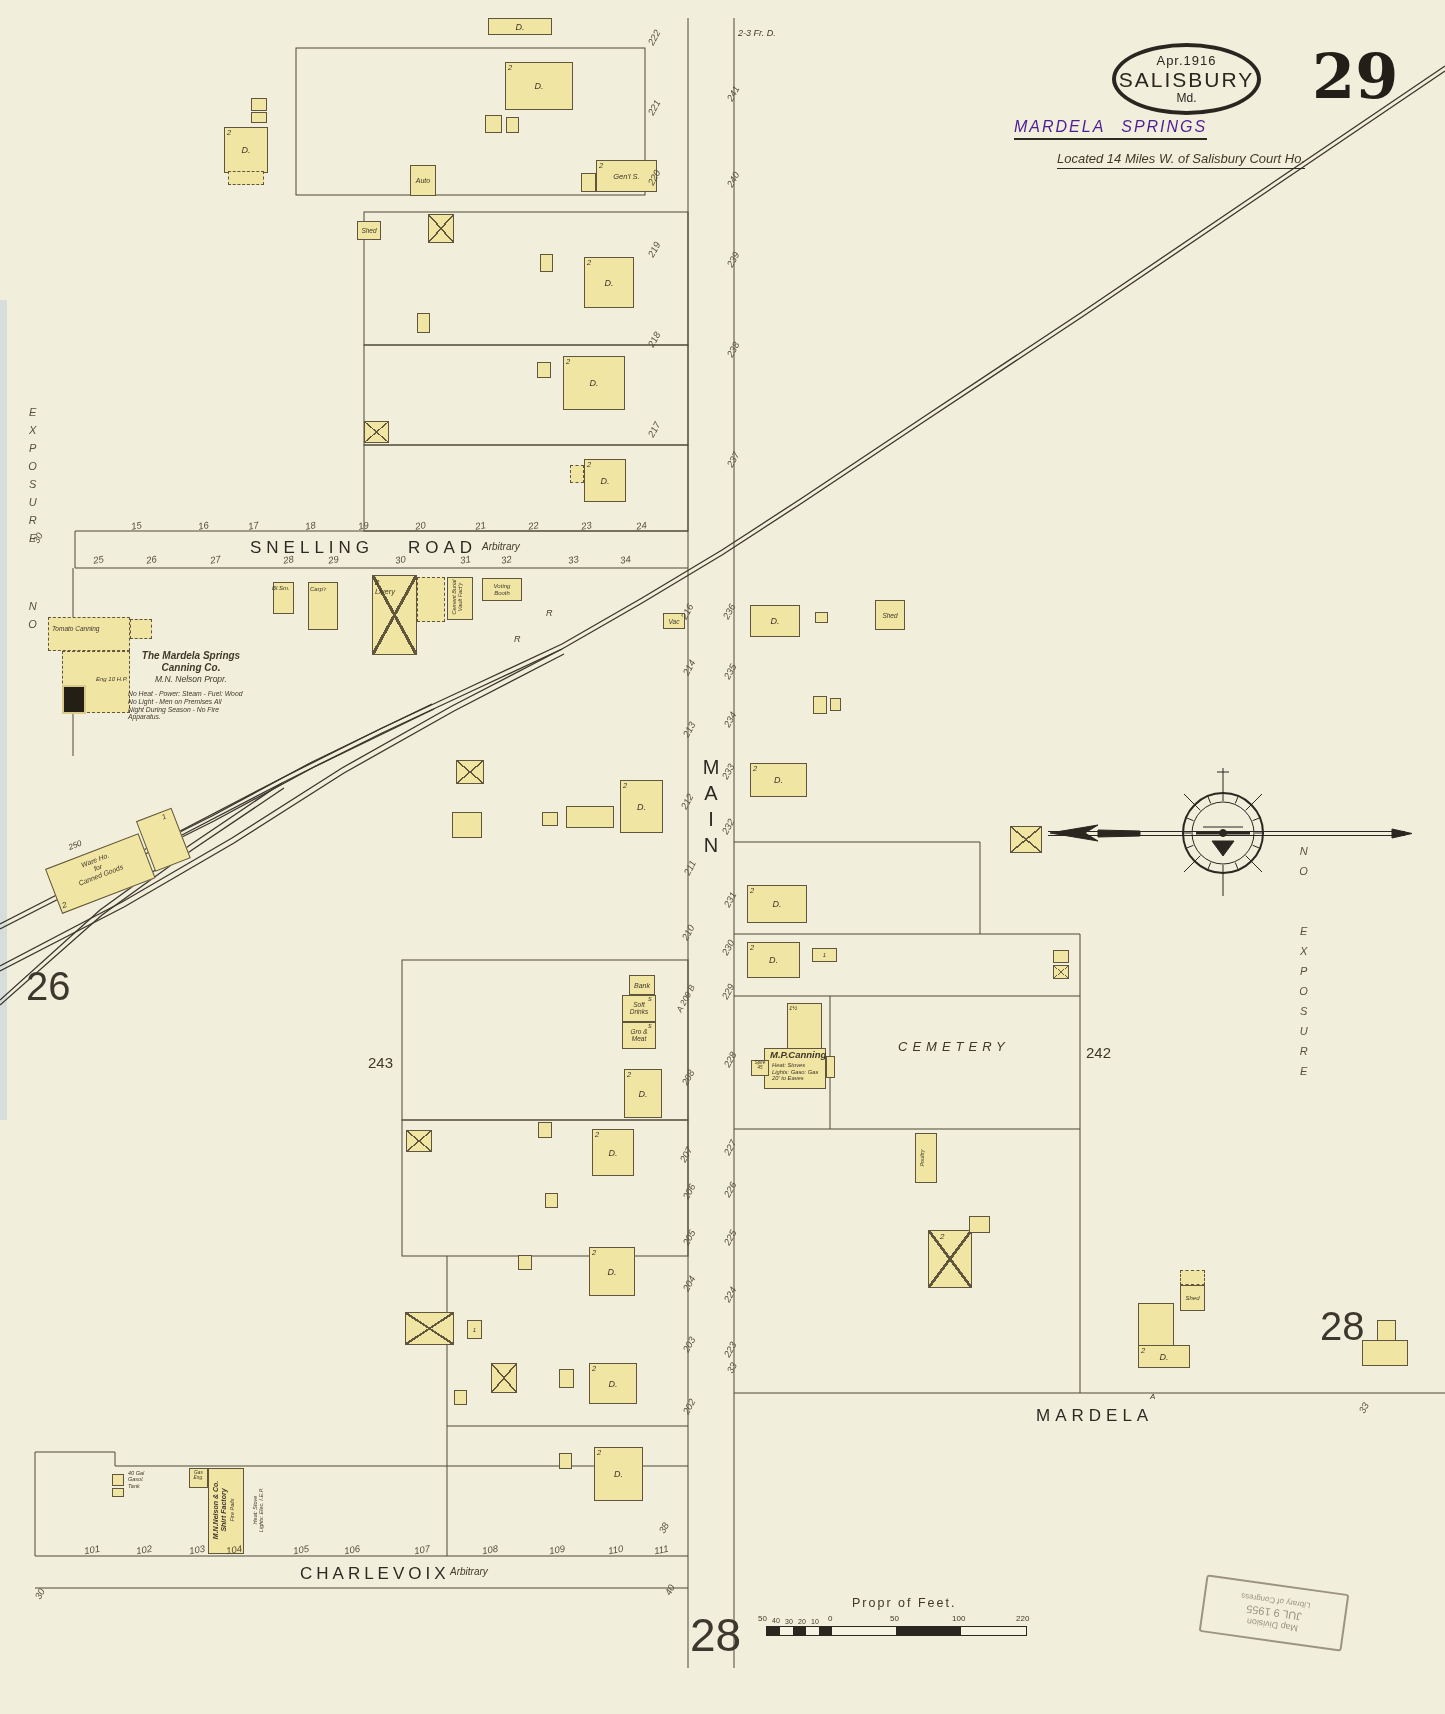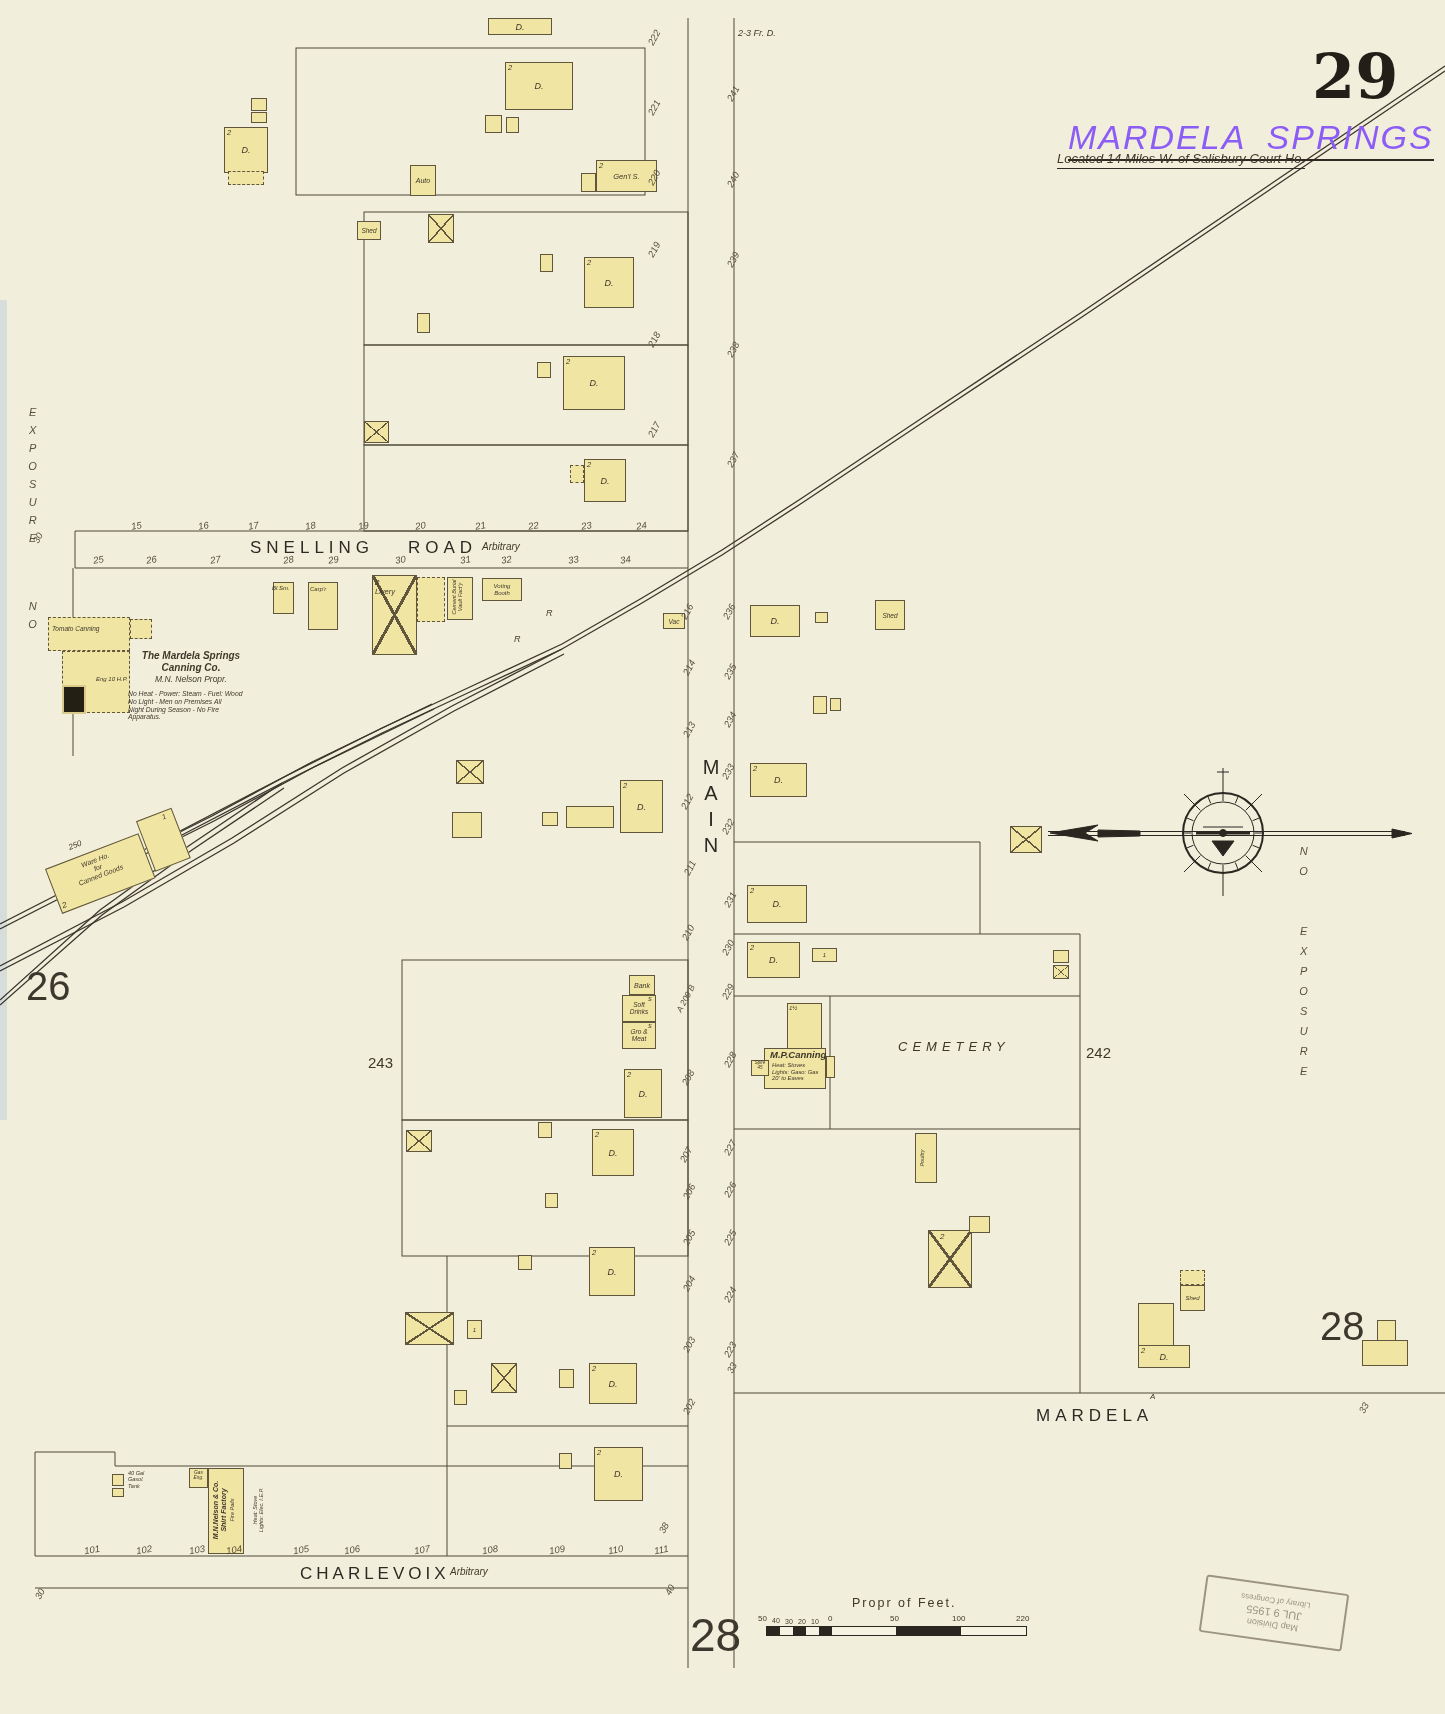--- a/index.html
+++ b/index.html
@@ -112,22 +112,27 @@
         <line x1="1194" y1="804" x2="1184" y2="794"></line>
       <line x1="1252" y1="862" x2="1262" y2="872"></line>
         <line x1="1194" y1="862" x2="1184" y2="872"></line>
       <line x1="1196" y1="833" x2="1250" y2="833" stroke-width="3"></line>
       <line x1="1203" y1="827" x2="1243" y2="827"></line>
       <polygon points="1212,841 1234,841 1223,856" fill="#2b2720"></polygon>
       <circle cx="1223" cy="833" r="3.5" fill="#2b2720"></circle>
     </g>
   </svg>
 
+  <div class="badge">
+    <span style="font-size:13px;letter-spacing:1px">Apr.1916</span>
+    <span style="font-size:21px;letter-spacing:2px;margin:2px 0">SALISBURY</span>
+    <span style="font-size:12px">Md.</span>
+  </div>
   <div class="sheetnum" style="left:1312px;top:40px;font-family:'DejaVu Serif',serif;font-weight:bold;font-size:62px;color:#231f18">29</div>
-  <div class="lbl title-underline" style="left:1068px;top:118px;font-size:34px;letter-spacing:2px;word-spacing:10px;font-style:italic;color:#8b5cf6">MARDELA SPRINGS</div>
+  <div class="lbl title-underline" style="left:1014px;top:118px;font-size:16px;letter-spacing:2px;word-spacing:10px;font-style:italic;color:#4c1d95">MARDELA SPRINGS</div>
   <div class="lbl sub-underline" style="left:1057px;top:152px;font-size:13px">Located 14 Miles W. of Salisbury Court Ho.</div>
   <div class="lbl" style="left:738px;top:28px;font-size:9px">2-3 Fr. D.</div>
 
   <div class="sheetnum" style="left:26px;top:964px;font-size:40px">26</div>
   <div class="sheetnum" style="left:690px;top:1608px;font-size:46px">28</div>
   <div class="sheetnum" style="left:1320px;top:1304px;font-size:40px">28</div>
 
   <div class="lbl" style="left:368px;top:1054px;font-size:15px;font-style:normal">243</div>
   <div class="lbl" style="left:1086px;top:1044px;font-size:15px;font-style:normal">242</div>
 

